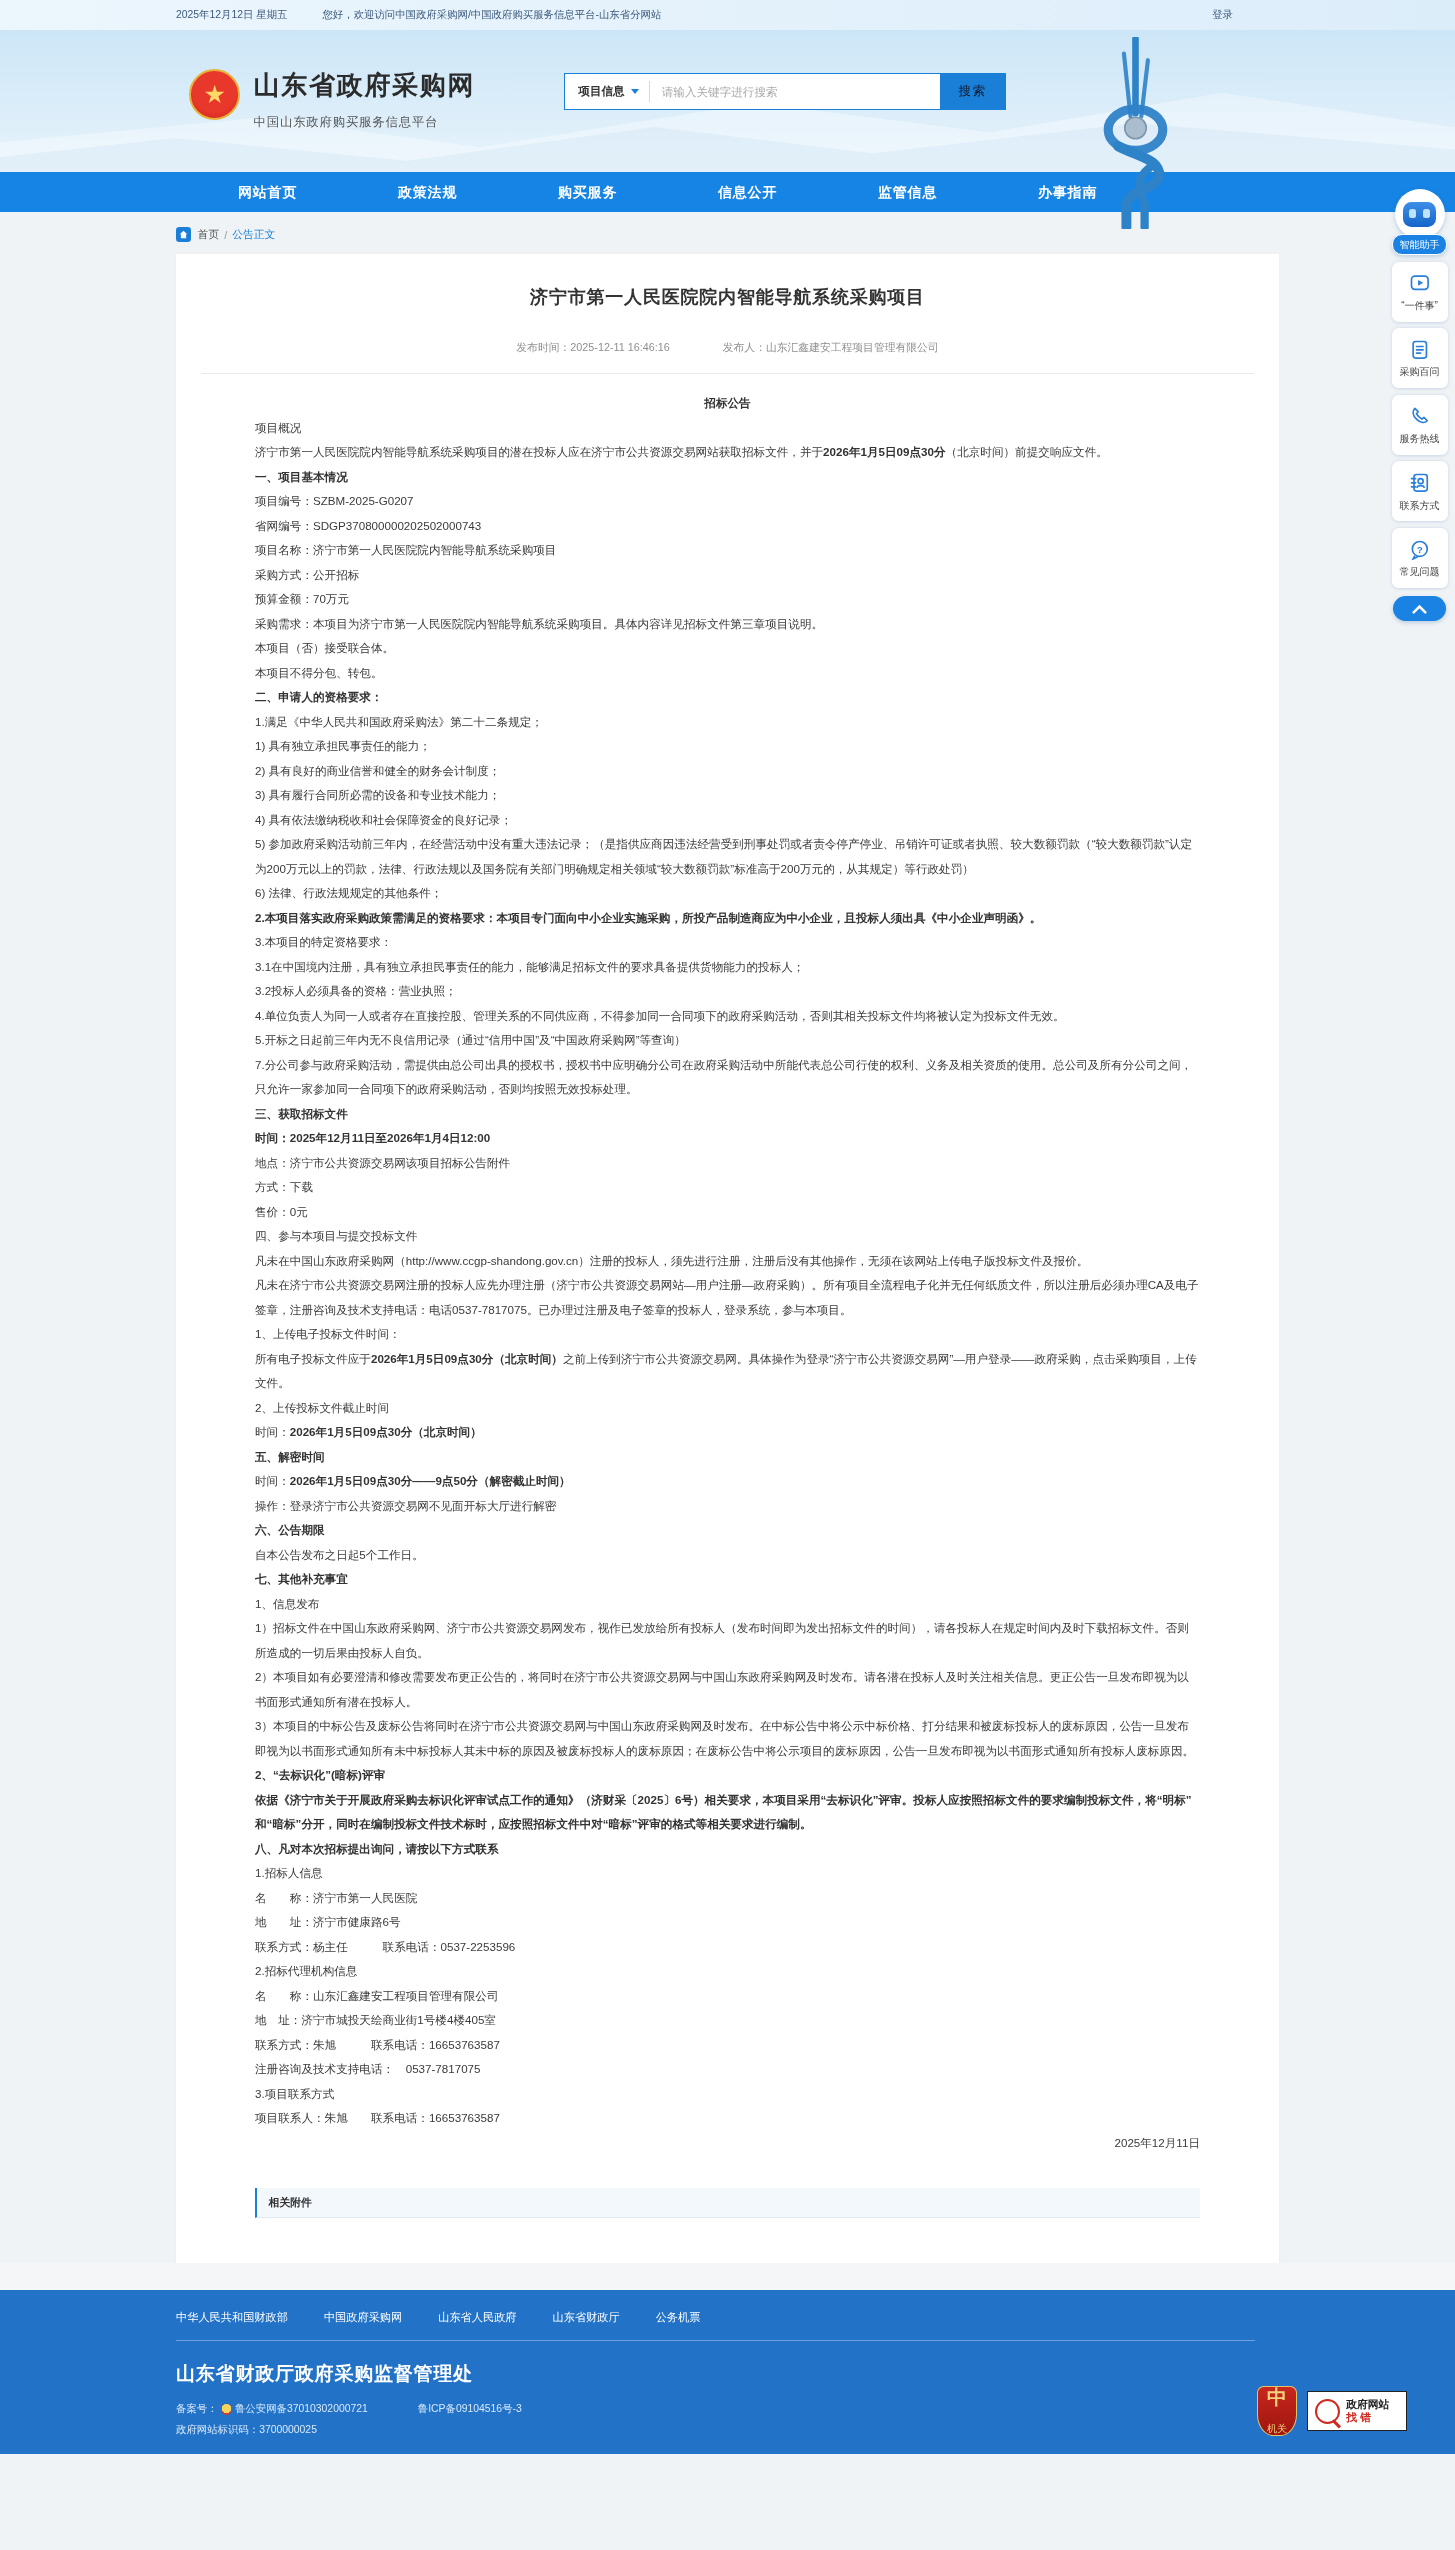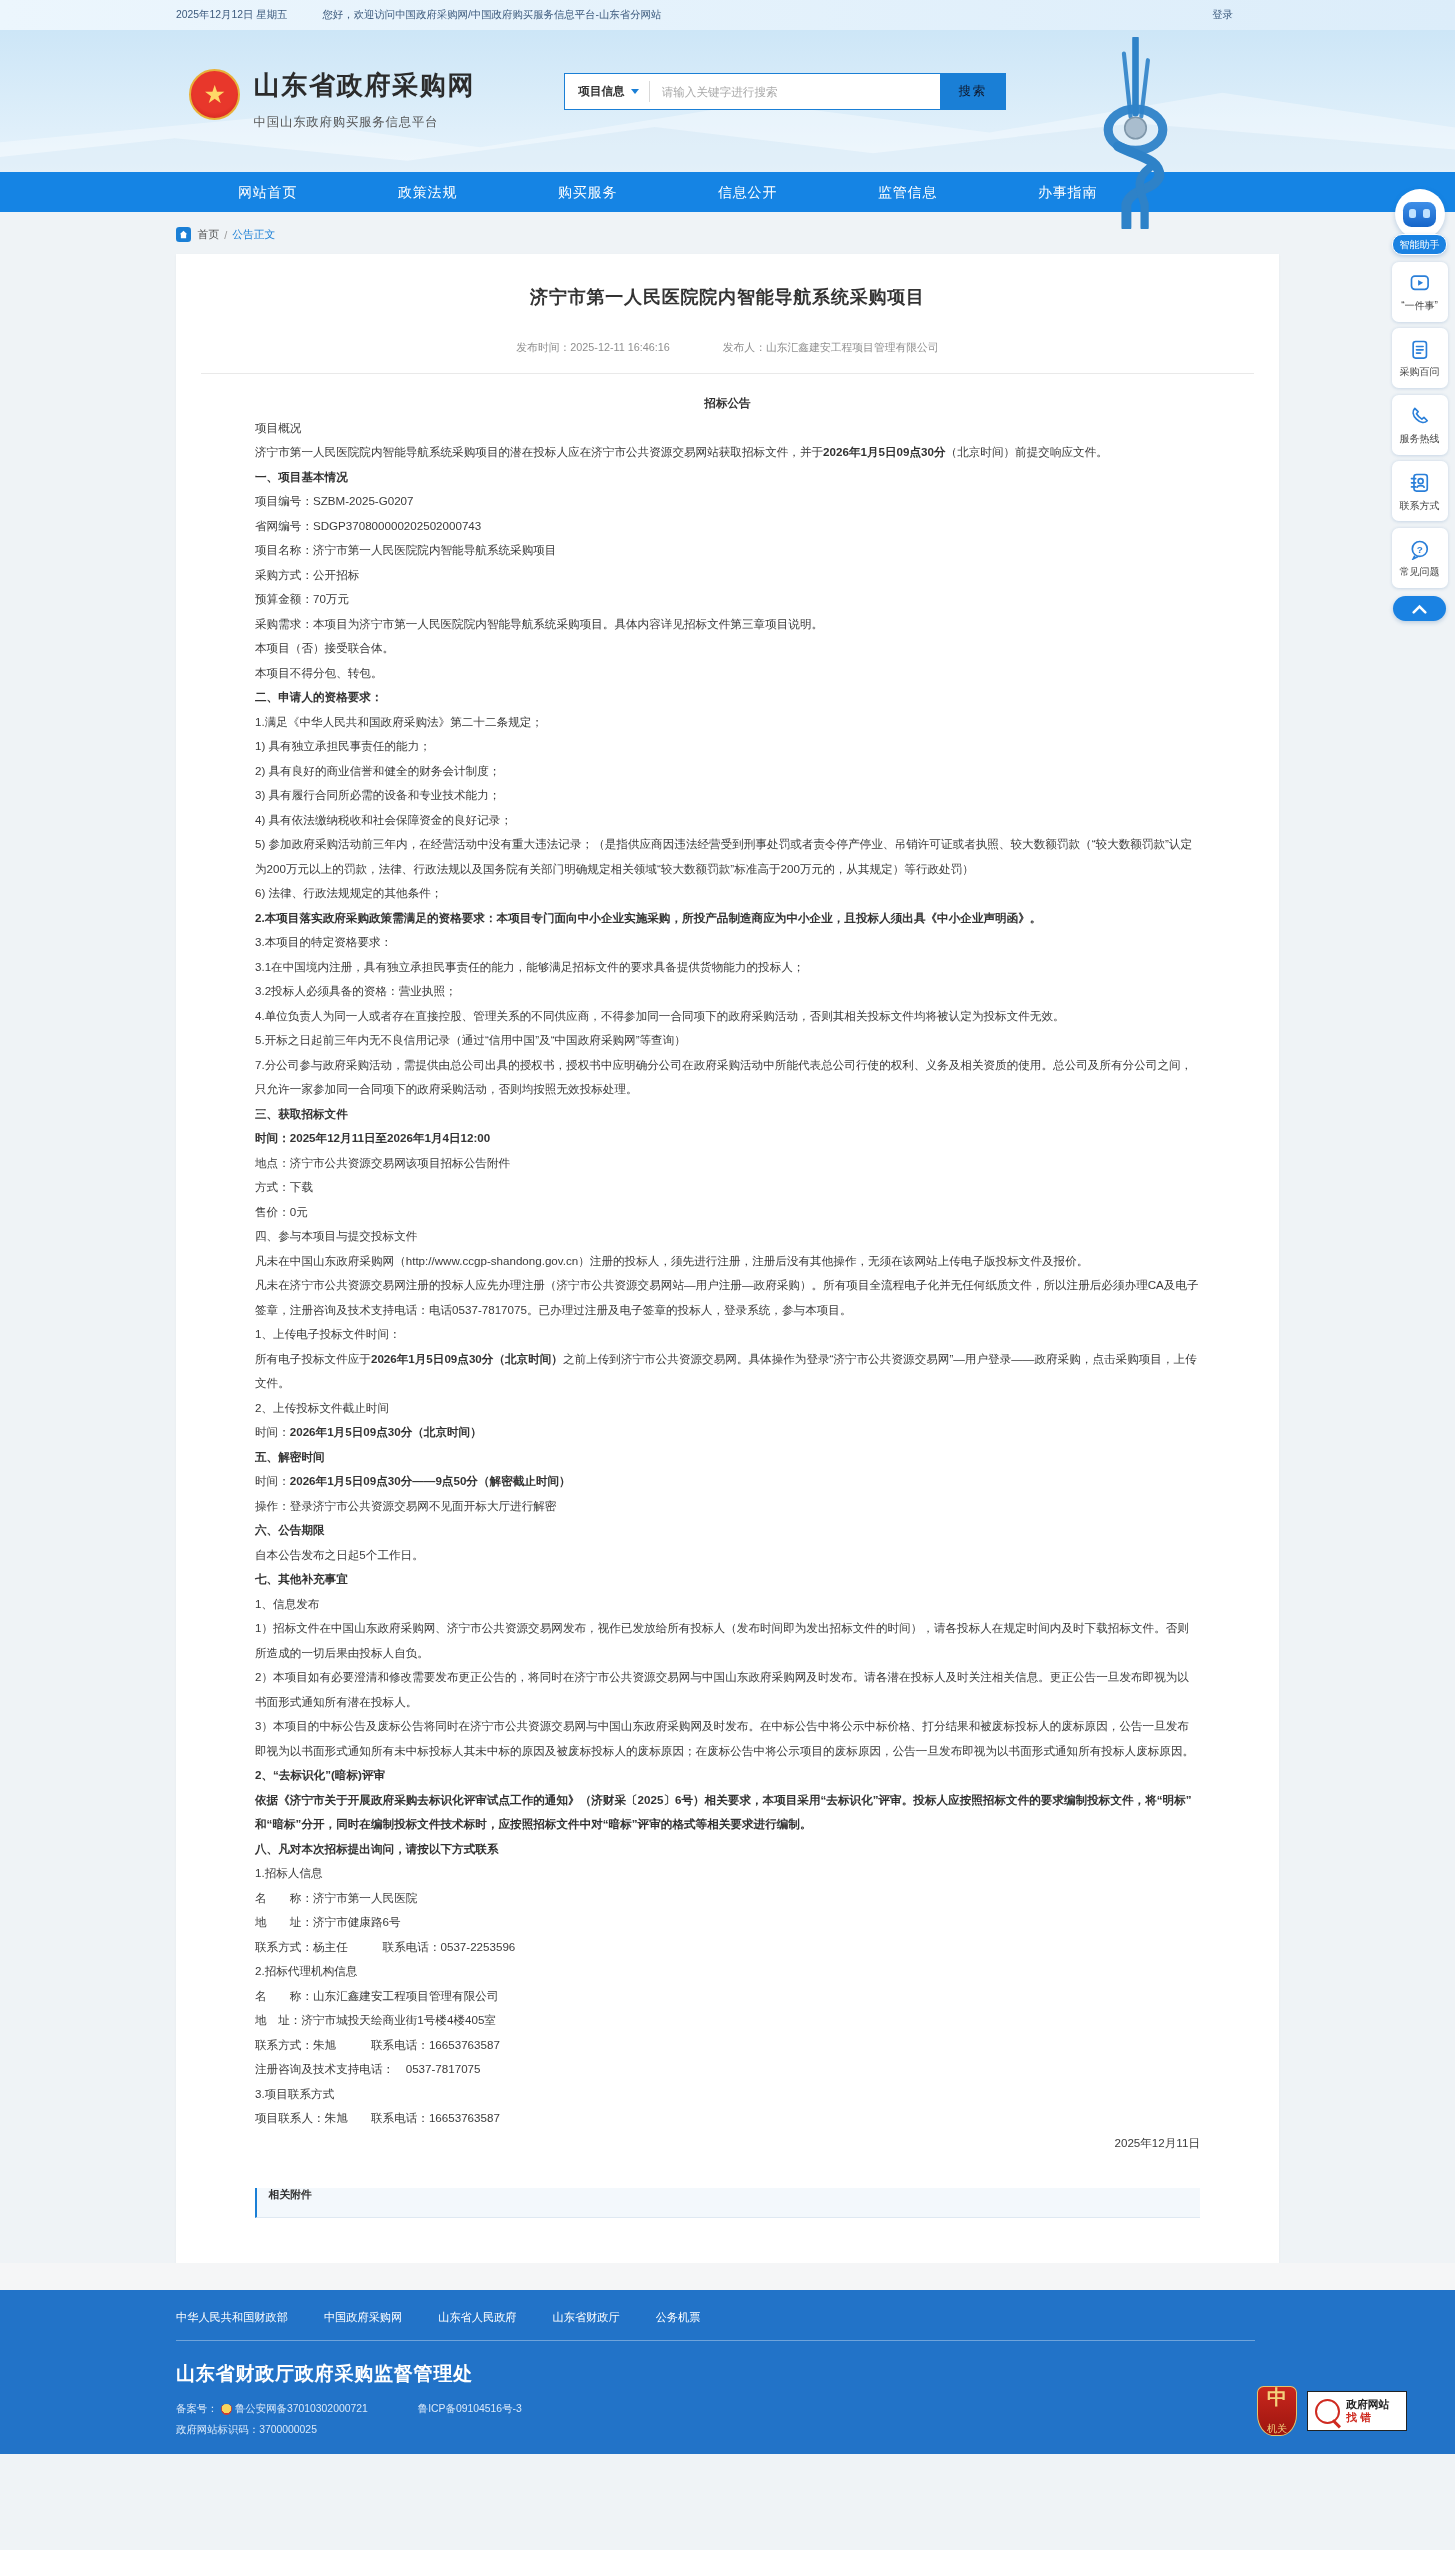--- a/index.html
+++ b/index.html
@@ -47,21 +47,21 @@
   .search-input { flex:1; border:none; outline:none; font-size:11.6px; color:#333; padding: 0 11.6px;
                   font-family: "Liberation Sans","DejaVu Sans",sans-serif; }
   .search-input::placeholder { color:#a9a9a9; }
   .search-btn { width: 66px; height: 37px; margin: -1.7px -1.7px -1.7px 0; background:#1a7fd6; color:#0f172a;
                 font-size: 12.4px; border: none; cursor: pointer; letter-spacing: 1.7px; }
 
   .sculpture { position:absolute; right: 98px; top: 6.6px; z-index: 30; pointer-events:none; }
 
   
   .nav { height: 40px; background: #1584e4; position: relative; z-index: 10; }
-  .nav .container { display: flex; height: 52px; padding-left: 11.6px; }
+  .nav .container { display: flex; height: 52px; padding-left: 11.6px; font-weight: bold; }
   .nav-item { width: 160px; text-align:center; line-height:40px; color:#fff; font-size:14px; cursor:pointer; letter-spacing:0.8px; }
 
   
   .crumb-row { padding: 15px 0 11.6px 0; }
   .crumb-row .container { display:flex; align-items:center; font-size: 10.8px; color:#555; }
   .crumb-home-icon { width:15px; height:15px; background:#1a7fd6; border-radius:3.3px; display:inline-flex;
                      align-items:center; justify-content:center; margin-right:6.6px; }
   .crumb-sep { color:#999; margin: 0 5px; }
   .crumb-current { color:#1a7fd6; }
 
@@ -72,21 +72,21 @@
   .doc-meta span { margin: 0 25px; }
   .doc-divider { height:0.8px; background:#e9e9e9; margin-top: 18px; }
 
   .article { padding: 18px 54px 0 54px; font-size: 11.6px; color:#3a3a3a; }
   .article p { line-height: 24.5px; margin: 0; word-break: break-all; }
   .article p.center { text-align:center; }
   .article p.right { text-align:right; }
   .article span.b { font-weight: bold; color:#333; }
 
   .attach { margin: 33px 54px 0 54px; background:#f3f8fc; border-left: 2.5px solid #1a7fd6;
-            border-bottom: 0.8px solid #dfe9f2; height: 30px; display:flex; align-items:flex-start; }
+            border-bottom: 0.8px solid #dfe9f2; height: 30px; display:flex; align-items:center; }
   .attach-title { font-size: 10.8px; font-weight: bold; color:#333; margin-left: 11.6px; }
 
   
   .footer-gap { height: 27px; background:#f5f6f7; }
   .footer { height: 164px; background:#2273c8; color:#fff; position: relative; }
   .footer .container { padding-top: 20px; }
   .footer-links { display:flex; font-size: 11.2px; }
   .footer-link { margin-right: 36px; cursor:pointer; }
   .footer-divider { height:0.8px; background: rgba(255,255,255,0.35); margin-top: 15px; width: 1079px; }
   .footer-dept { font-size: 19px; font-weight: bold; margin-top: 20px; letter-spacing:0.8px; }

